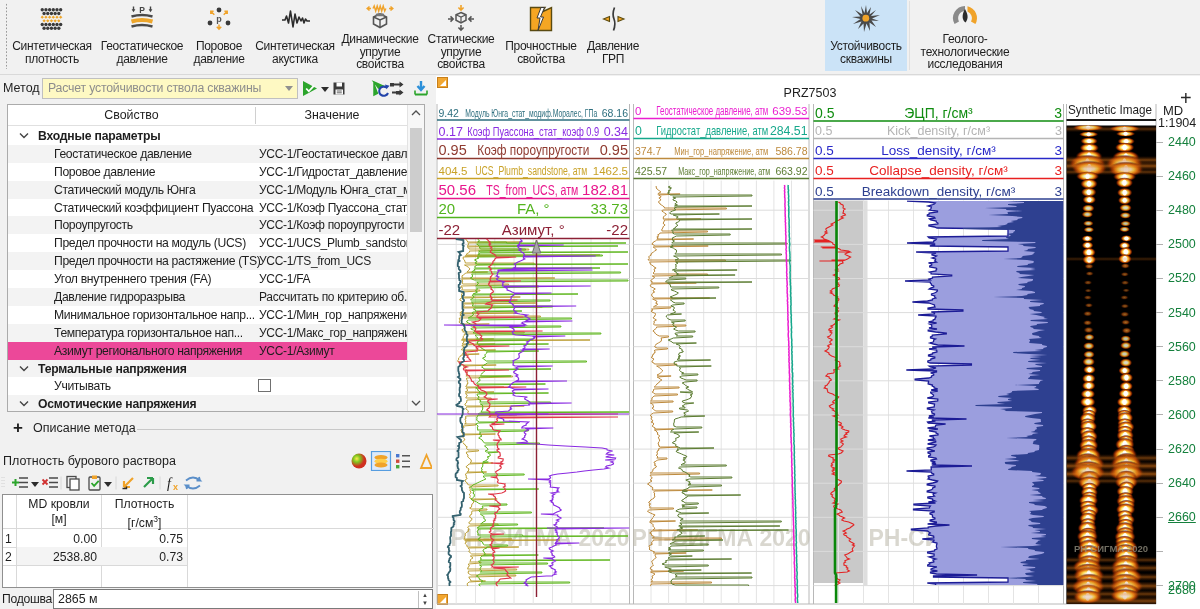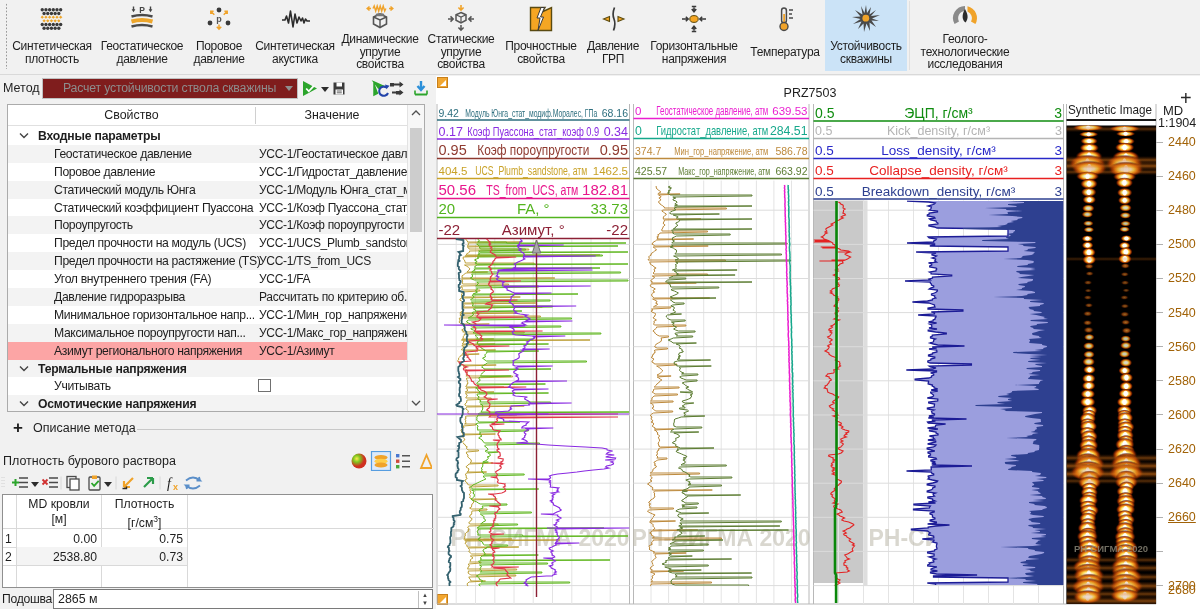--- a/index.html
+++ b/index.html
@@ -8,21 +8,21 @@
 #ribbon { position:absolute; left:0; top:0; width:1200px; height:75px; background:#f1f1f1; border-bottom:1px solid #d9d9d9; }
 #ribbon .grip { position:absolute; left:5px; top:3px; height:66px; width:3px;
   background-image:radial-gradient(circle, #9a9a9a 0.8px, transparent 1px); background-size:3px 3.4px; }
 .rbtn { position:absolute; top:0; height:71px; display:flex; flex-direction:column; align-items:center; }
 .rbtn.active { background:#cbe3f7; }
 .ric { height:31px; margin-top:3px; display:flex; align-items:center; justify-content:center; }
 .rlab { flex:1; display:flex; align-items:center; text-align:center; font-size:12px; letter-spacing:-0.3px; color:#1e1e1e; line-height:12.6px; }
 .rsep { position:absolute; top:1px; height:69px; width:1px; background:#e0e0e0; }
 #methodrow { position:absolute; left:0; top:76px; width:436px; height:27px; background:#f1f1f1; }
 #methodrow .lbl { position:absolute; left:3px; top:5px; font-size:12.5px; color:#1e1e1e; }
-#mcombo { position:absolute; left:42px; top:2px; width:256px; height:21px; background:#7f1d1d; border:1px solid #c0c0c0; color:#8d8d8d; font-size:12.3px; letter-spacing:-0.2px; line-height:19px; padding-left:20px; }
+#mcombo { position:absolute; left:42px; top:2px; width:256px; height:21px; background:#fef9c3; border:1px solid #c0c0c0; color:#8d8d8d; font-size:12.3px; letter-spacing:-0.2px; line-height:19px; padding-left:5px; }
 #mcombo .da { position:absolute; right:4px; top:7px; width:0; height:0; border-left:4px solid transparent; border-right:4px solid transparent; border-top:5px solid #909090; }
 #ptable { position:absolute; left:7px; top:104px; width:418px; height:308px; background:#fff; border:1px solid #ababab; overflow:hidden; }
 #phead { position:absolute; left:0; top:0; width:399px; height:21px; background:#fff; border-bottom:1px solid #e0e0e0; }
 #phead .h1 { position:absolute; left:0; width:247px; text-align:center; top:3px; font-size:12.4px; color:#1e1e1e; }
 #phead .h2 { position:absolute; left:248px; width:152px; text-align:center; top:3px; font-size:12.4px; color:#1e1e1e; }
 #phead .cdiv { position:absolute; left:247px; top:2px; height:17px; width:1px; background:#d0d0d0; }
 #prows { position:absolute; left:0; top:22px; width:407px; }
 .prow { height:17.9px; position:relative; font-size:12.2px; color:#1e1e1e; white-space:nowrap; overflow:hidden; }
 .prow .chev { position:absolute; left:11px; top:5px; }
 .psec { position:absolute; left:30px; top:2px; font-weight:bold; letter-spacing:-0.2px; }
@@ -45,21 +45,21 @@
 .mh { position:absolute; text-align:center; font-size:12.2px; color:#1e1e1e; line-height:15px; }
 .mc { position:absolute; text-align:right; font-size:12.2px; color:#1e1e1e; }
 .mrow2 { position:absolute; left:14px; top:52px; width:170px; height:18px; background:#f4f4f4; }
 #podoshva { position:absolute; left:0; top:589px; width:436px; height:20px; background:#f1f1f1; }
 #podoshva .lbl { position:absolute; left:2px; top:3px; font-size:12.2px; letter-spacing:-0.3px; color:#1e1e1e; }
 #podoshva .box { position:absolute; left:53px; top:0px; width:380px; height:20px; background:#fff; border:1px solid #7a7a7a; font-size:12.4px; padding:2px 0 0 4px; color:#1e1e1e; }
 #podoshva .spin { position:absolute; right:1px; top:1px; width:13px; height:17px; border-left:1px solid #c0c0c0; font-size:6px; color:#444; text-align:center; line-height:8px; }
 #logpanel { position:absolute; left:436px; top:76px; width:764px; height:533px; background:#fff; }
 .corner { position:absolute; width:11px; height:11px; background:#f2a731; border:1px solid #c87f1a; }
 .corner:after { content:""; position:absolute; right:1px; bottom:1px; width:0; height:0; border-left:6px solid transparent; border-bottom:6px solid #fff; }
-.mdt { position:absolute; left:1168px; font-size:12.5px; color:#a16207; }
+.mdt { position:absolute; left:1168px; font-size:12.5px; color:#15803d; }
 .mdtick { position:absolute; left:1156px; width:7px; height:1px; background:#b0b0b0; }
 </style></head>
 <body>
 <div id="app">
 <div id="ribbon">
   <div class="grip"></div>
   <div class="rbtn" style="left:0.0px;width:104px;">
         <div class="ric">
           <svg width="30" height="26" viewBox="0 0 27 24">
             <circle cx="4.5" cy="3.5" r="1.55" fill="#3a3a3a"></circle>
@@ -174,43 +174,20 @@
 <div class="rbtn" style="left:578.0px;width:70px;">
         <div class="ric">
           <svg width="28" height="26" viewBox="0 0 28 26">
             <path d="M15.5 1.5 Q13 8 15 13 Q17 18 14.5 24.5" stroke="#3a3a3a" stroke-width="1.7" fill="none"></path>
             <path d="M10.5 10.5 L10.5 15.5 L4.5 13 Z" fill="#f5a623" stroke="#5a4a10" stroke-width="1.1"></path>
             <path d="M19 10.5 L19 15.5 L25 13 Z" fill="#f5a623" stroke="#5a4a10" stroke-width="1.1"></path>
           </svg>
         </div>
         <div class="rlab">Давление<br>ГРП</div>
       </div>
-<div class="rbtn" style="left:642.0px;width:104px;">
-        <div class="ric">
-          <svg width="28" height="28" viewBox="0 0 28 28">
-            <ellipse cx="14" cy="14" rx="4.2" ry="3.4" fill="#f5a623" stroke="#5a4a10" stroke-width="1"></ellipse>
-            <path d="M2 14 L8 14 M5.8 11.8 L8.2 14 L5.8 16.2" stroke="#3a3a3a" stroke-width="1.5" fill="none"></path>
-            <path d="M26 14 L20 14 M22.2 11.8 L19.8 14 L22.2 16.2" stroke="#3a3a3a" stroke-width="1.5" fill="none"></path>
-            <path d="M14 2.5 L14 6 M11.8 4 L14 6.8 L16.2 4 M11.8 1.5 L16.2 1.5" stroke="#3a3a3a" stroke-width="1.6" fill="none"></path>
-            <path d="M14 25.5 L14 22 M11.8 24 L14 21.2 L16.2 24 M11.8 26.5 L16.2 26.5" stroke="#3a3a3a" stroke-width="1.6" fill="none"></path>
-          </svg>
-        </div>
-        <div class="rlab">Горизонтальные<br>напряжения</div>
-      </div>
-<div class="rbtn" style="left:742.0px;width:86px;">
-        <div class="ric">
-          <svg width="26" height="28" viewBox="0 0 26 28">
-            <rect x="9.6" y="3" width="4.8" height="15" rx="2.4" fill="none" stroke="#4a4a4a" stroke-width="1.5"></rect>
-            <rect x="11.2" y="9" width="1.8" height="10" fill="#f0a32a"></rect>
-            <circle cx="12" cy="21.5" r="4" fill="#f0a32a" stroke="#4a4a4a" stroke-width="1.4"></circle>
-            <path d="M17 5 L21 5 M17 9 L20 9 M17 13 L21 13" stroke="#4a4a4a" stroke-width="1.3"></path>
-          </svg>
-        </div>
-        <div class="rlab">Температура</div>
-      </div>
 <div class="rbtn active" style="left:825.0px;width:82px;">
         <div class="ric">
           <svg width="30" height="30" viewBox="0 0 30 30">
             <path d="M15 1 L16 9 L20 3 L18.5 10.5 L25 6 L20 12 L29 11 L21 14.5 L28 17 L20.5 16.5 L25 23 L18.5 18.5 L19 27 L15.5 19.5 L13 28 L12.5 19.5 L7 25 L10.5 17.5 L2 20 L9.5 15 L1 13 L9.5 12.5 L4 6 L11.5 10.5 L10 2 L13.5 9 Z" fill="#4a4a4a"></path>
             <circle cx="14.8" cy="14.2" r="3.4" fill="#f0a32a"></circle>
           </svg>
         </div>
         <div class="rlab">Устойчивость<br>скважины</div>
       </div>
 <div class="rbtn" style="left:909px;width:112px;">
@@ -297,24 +274,24 @@
         </div>
 <div class="prow" style="background:#f3f3f3">
           <span class="pname">Давление гидроразрыва</span>
           <span class="pval">Рассчитать по критерию об...</span>
         </div>
 <div class="prow" style="background:#fff">
           <span class="pname">Минимальное горизонтальное напр...</span>
           <span class="pval">УСС-1/Мин_гор_напряжение</span>
         </div>
 <div class="prow" style="background:#f3f3f3">
-          <span class="pname">Максимальное пороупругости нап...</span>
+          <span class="pname">Температура горизонтальное нап...</span>
           <span class="pval">УСС-1/Макс_гор_напряжение</span>
         </div>
-<div class="prow" style="background:#fca5a5">
+<div class="prow" style="background:#ec4899">
           <span class="pname">Азимут регионального напряжения</span>
           <span class="pval">УСС-1/Азимут</span>
         </div>
 <div class="prow" style="background:#f3f3f3">
           <svg class="chev" width="10" height="7" viewBox="0 0 10 7">
             <path d="M1 1.5 L5 5.5 L9 1.5" stroke="#444" stroke-width="1.4" fill="none"></path>
           </svg>
           <span class="psec">Термальные напряжения</span>
         </div>
 <div class="prow" style="background:#fff">

